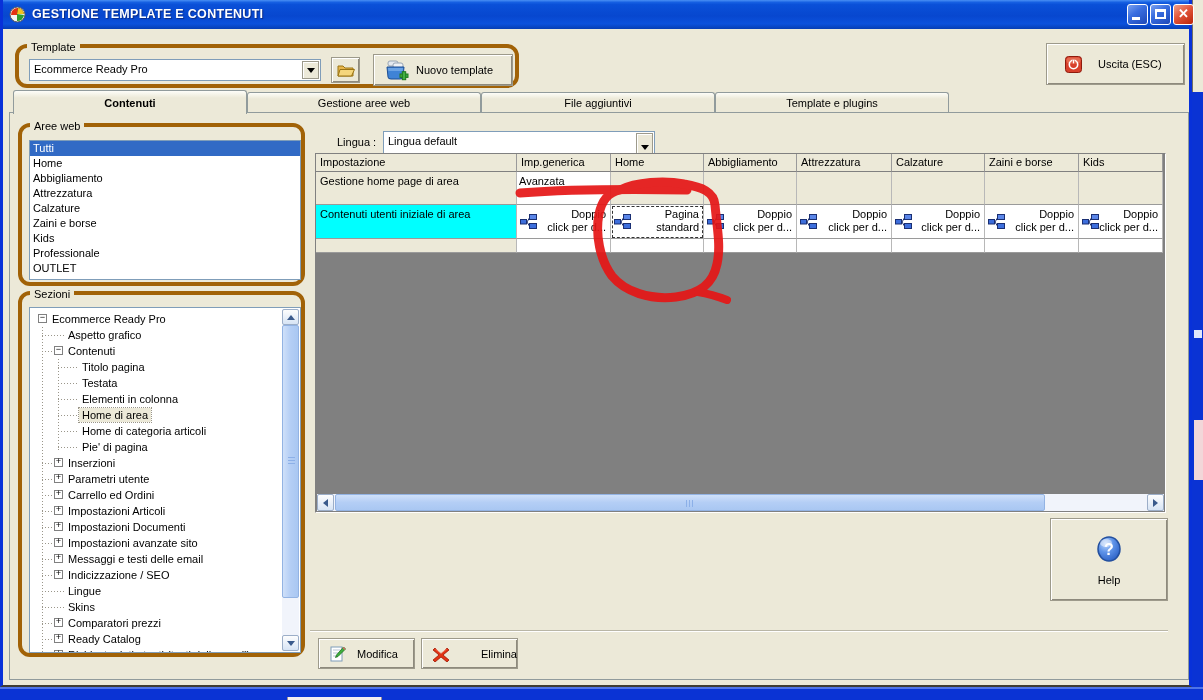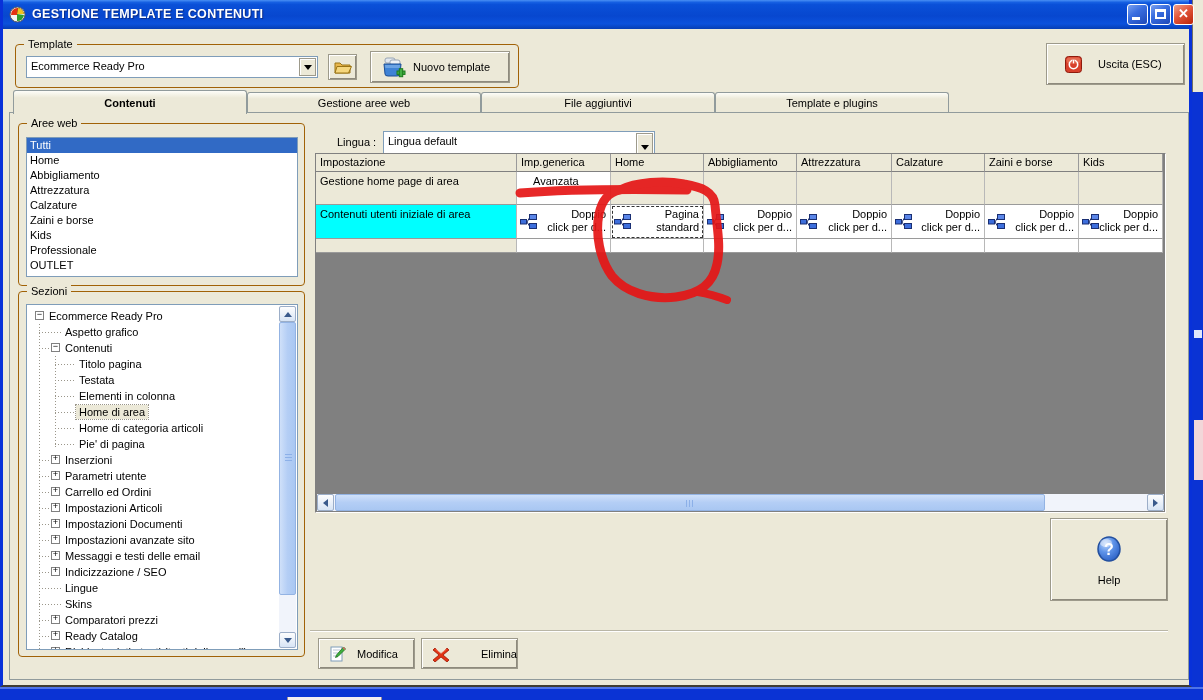--- a/index.html
+++ b/index.html
@@ -24,21 +24,21 @@
   .titlebar .title-text { position:absolute; left:29px; top:7px; color:#fff; font-size:12.5px; font-weight:bold; letter-spacing:.3px;
       text-shadow:1px 1px 1px #0a2a84; }
   .winbtn { position:absolute; top:4px; width:21px; height:21px; border-radius:3px; border:1px solid #fff; cursor:default; }
   .winbtn.min, .winbtn.max { background:linear-gradient(145deg,#7ba1ef 0%,#3a6ee0 40%,#1d48b8 100%); }
   .winbtn.close { background:linear-gradient(145deg,#f0a088 0%,#e1553a 45%,#bb2309 100%); }
   .winbtn .g-min { position:absolute; left:4px; bottom:4px; width:8px; height:3px; background:#fff; }
   .winbtn .g-max { position:absolute; left:4px; top:4px; width:11px; height:10px; border:2px solid #fff; border-top-width:3px; }
   .winbtn .g-x { position:absolute; left:0; top:1px; width:100%; text-align:center; color:#fff; font-weight:bold; font-size:13px; }
 
   
-  .groupbox { position:absolute; border:1px solid #a16207; border-radius:4px; }
+  .groupbox { position:absolute; border:4px solid #a16207; border-radius:12px; }
   .groupbox > .gb-label { position:absolute; top:-7px; left:8px; background:#ece9d8; padding:0 4px; }
   .btn3d { position:absolute; background:#ece9d8; border:1px solid #9d9a8b;
            box-shadow:inset 1px 1px 0 #ffffff, inset -1px -1px 0 #8e8a7d;
            display:flex; align-items:center; justify-content:center; gap:7px; cursor:default; }
   .sunken { background:#fff; border:1px solid #7f9db9; }
   .combo { position:absolute; background:#fff; border:1px solid #7f9db9; }
   .combo .combo-text { position:absolute; left:4px; top:3px; white-space:nowrap; }
   .combo .combo-btn { position:absolute; right:1px; top:1px; bottom:1px; width:17px; background:#ece9d8;
         border:1px solid #9d9a8b; box-shadow:inset 1px 1px 0 #fff; display:flex; align-items:center; justify-content:center; }
   .tri-down { width:0; height:0; border-left:4px solid transparent; border-right:4px solid transparent; border-top:5px solid #000; }
@@ -336,21 +336,21 @@
           <div class="gh-cell" style="left: 388px; width: 93px;">Abbigliamento</div>
           <div class="gh-cell" style="left: 481px; width: 95px;">Attrezzatura</div>
           <div class="gh-cell" style="left: 576px; width: 93px;">Calzature</div>
           <div class="gh-cell" style="left: 669px; width: 94px;">Zaini e borse</div>
           <div class="gh-cell" style="left: 763px; width: 84px;">Kids</div>
         </div>
       <div id="grid-body">
           <div class="grid-row" style="top: 18px; height: 33px;">
             <div class="g-cell label beige" style="left: 0px; width: 201px;">Gestione home page di area</div>
             <div class="g-cell" style="left: 201px; width: 94px;">
-              <div style="padding: 3px 0px 0px 16px; white-space: nowrap;">Avanzata</div>
+              <div style="padding: 3px 0px 0px 2px; white-space: nowrap;">Avanzata</div>
             </div>
             <div class="g-cell beige" style="left: 295px; width: 93px;"></div>
             <div class="g-cell beige" style="left: 388px; width: 93px;"></div>
             <div class="g-cell beige" style="left: 481px; width: 95px;"></div>
             <div class="g-cell beige" style="left: 576px; width: 93px;"></div>
             <div class="g-cell beige" style="left: 669px; width: 94px;"></div>
             <div class="g-cell beige" style="left: 763px; width: 84px;"></div>
           </div>
           <div class="grid-row" style="top: 51px; height: 34px;">
             <div class="g-cell label cyan" style="left: 0px; width: 201px;">Contenuti utenti iniziale di area</div>

